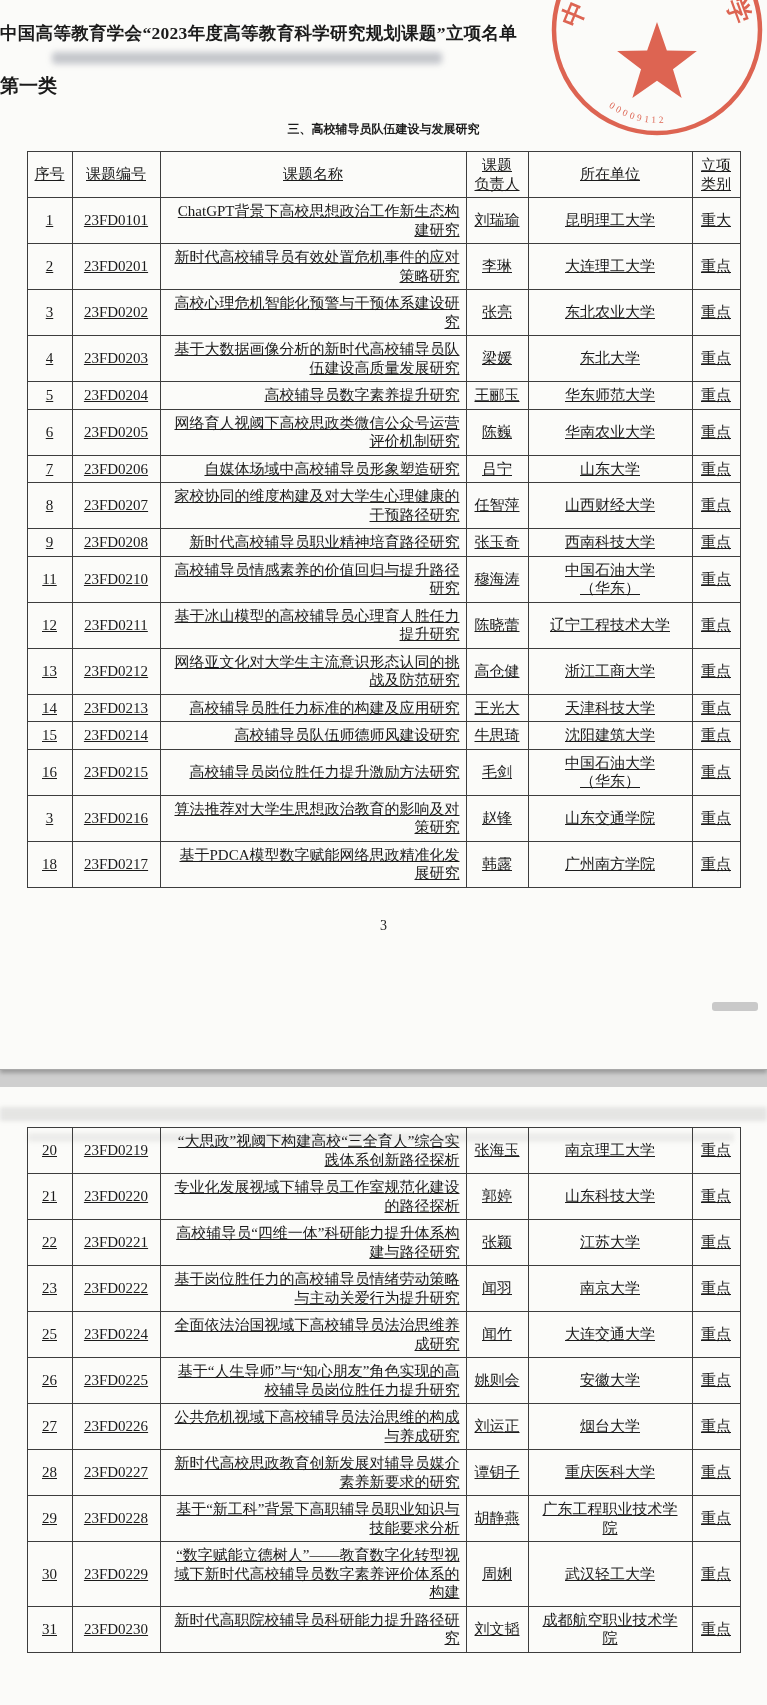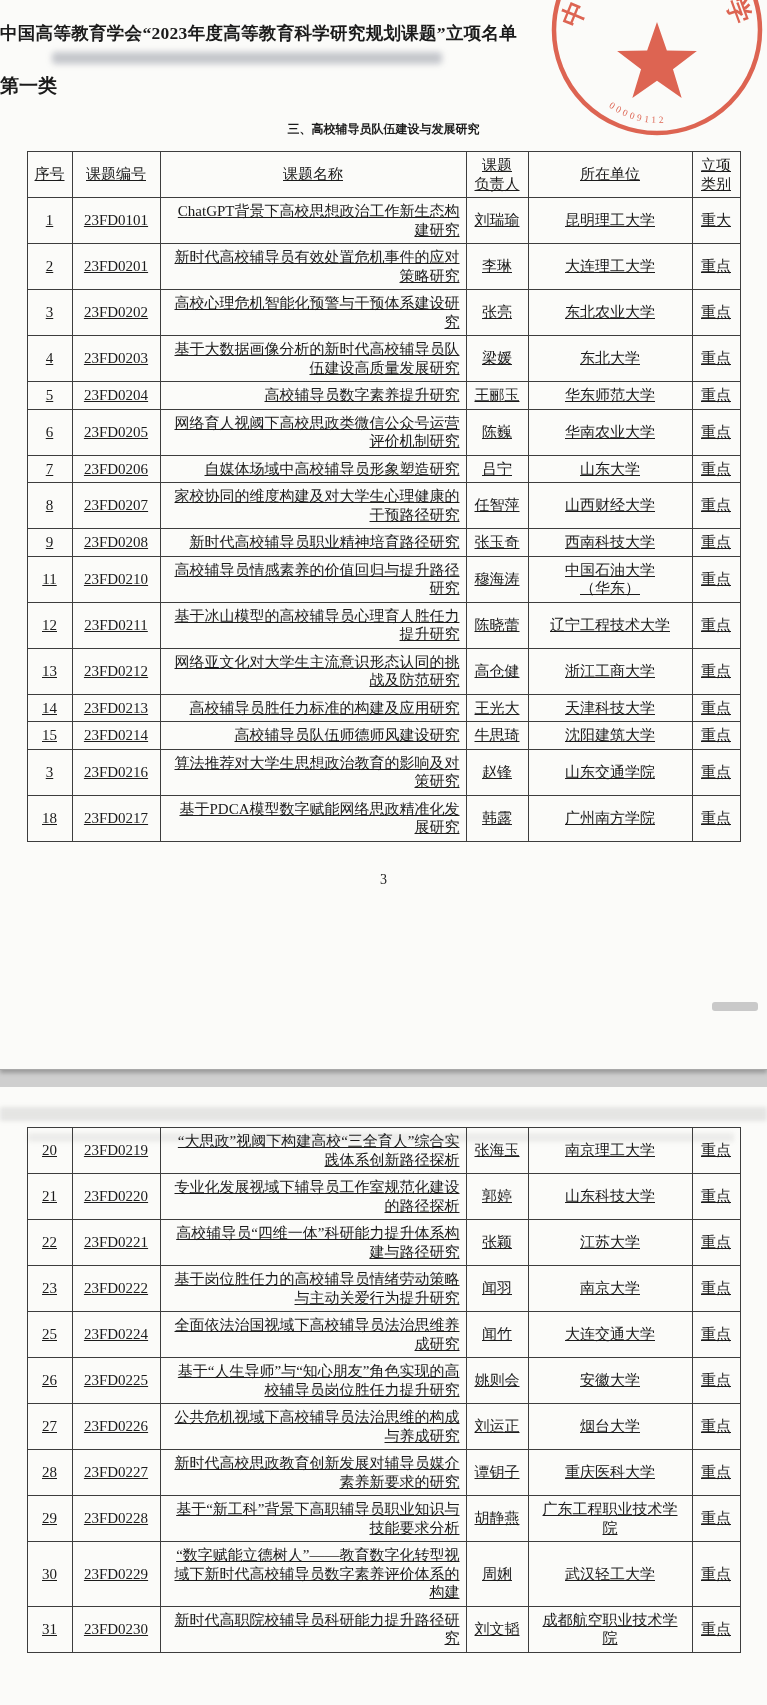--- a/index.html
+++ b/index.html
@@ -188,20 +188,29 @@
           <td>王光大</td>
           <td>天津科技大学</td>
           <td>重点</td>
         </tr>
         <tr>
           <td>15</td>
           <td>23FD0214</td>
           <td class="title-cell">高校辅导员队伍师德师风建设研究</td>
           <td>牛思琦</td>
           <td>沈阳建筑大学</td>
+          <td>重点</td>
+        </tr>
+        <tr>
+          <td>16</td>
+          <td>23FD0215</td>
+          <td class="title-cell">高校辅导员岗位胜任力提升激励方法研究</td>
+          <td>毛剑</td>
+          <td>中国石油大学
+（华东）</td>
           <td>重点</td>
         </tr>
         <tr>
           <td>3</td>
           <td>23FD0216</td>
           <td class="title-cell">算法推荐对大学生思想政治教育的影响及对策研究</td>
           <td>赵锋</td>
           <td>山东交通学院</td>
           <td>重点</td>
         </tr>

